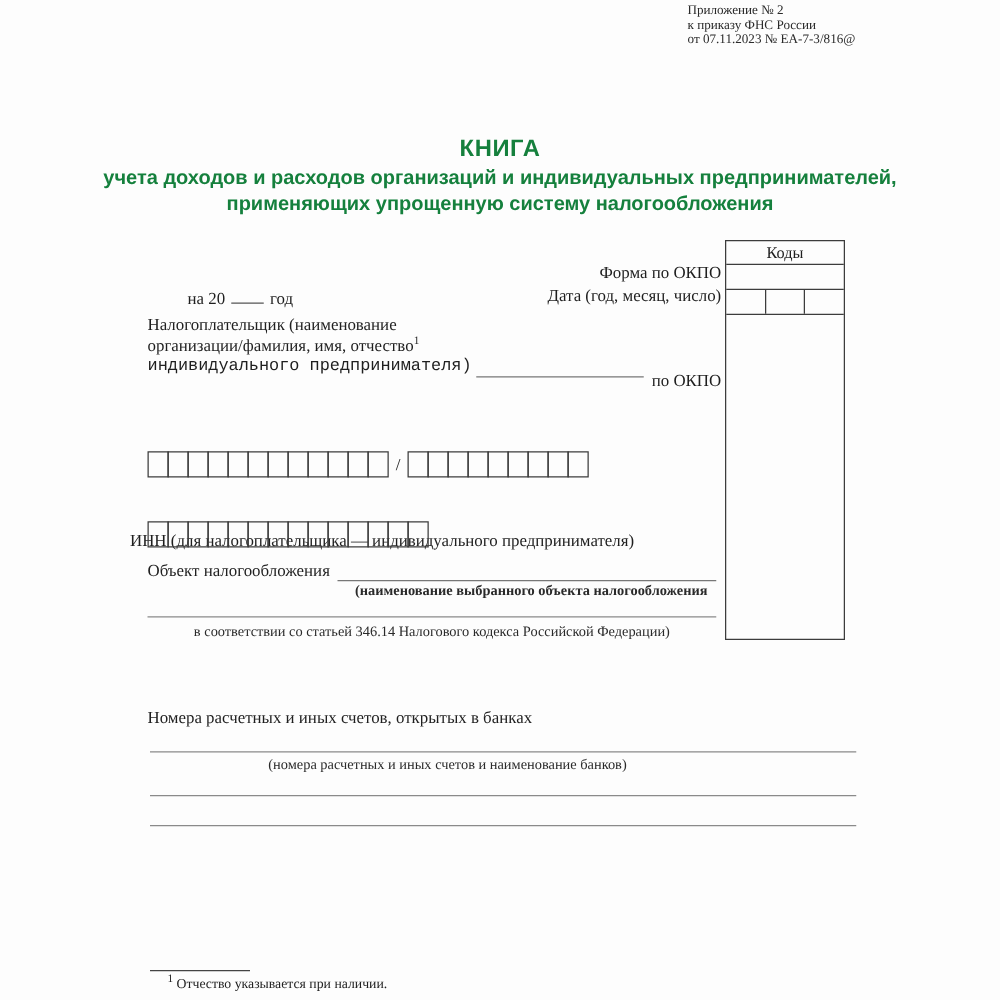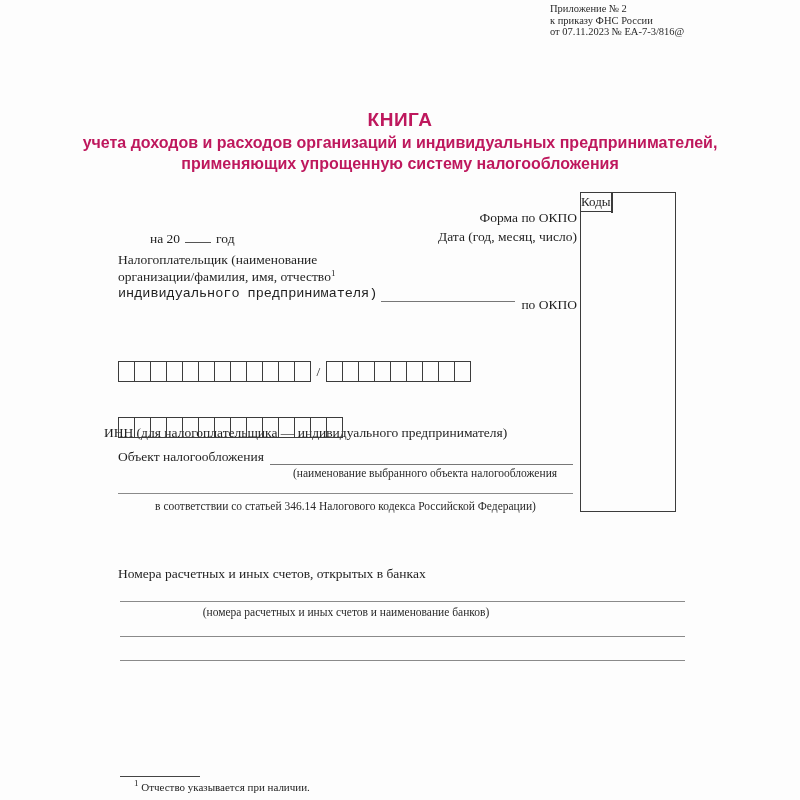--- a/index.html
+++ b/index.html
@@ -20,30 +20,30 @@
     left: 550px; top: 3px;
     font-size: 10.5px; line-height: 11.5px;
     color: #2a2a2a;
   }
 
   
   .title-block {
     left: 0; top: 108px; width: 800px;
     text-align: center;
     font-family: "Liberation Sans", sans-serif;
-    font-weight: bold; color: #be185d;
+    font-weight: bold; color: #15803d;
   }
   .title-l1 { font-size: 19px; line-height: 24px; letter-spacing: 0.5px; }
   .title-l2 { font-size: 16px; line-height: 21px; }
 
   
   .codes-box {
     left: 580px; top: 192px; width: 96px; height: 320px;
     border: 1px solid #3c3c3c;
-    display: flex; flex-direction: row;
+    display: flex; flex-direction: column;
     background: transparent;
   }
   .codes-header {
     height: 19px; border-bottom: 1px solid #3c3c3c;
     text-align: center; font-size: 13px; line-height: 18px;
   }
   .codes-okud-cell { height: 20px; border-bottom: 1px solid #3c3c3c; }
   .codes-date-row { height: 20px; border-bottom: 1px solid #3c3c3c; display: flex; }
   .codes-date-row span { flex: 1 1 0; }
   .codes-date-row span + span { border-left: 1px solid #3c3c3c; }
@@ -181,27 +181,27 @@
         <span class="cell"></span>
         <span class="cell"></span>
         <span class="cell"></span>
       </span>
   </div>
 
   <div class="abs labeled-line lbl" style="left:118px; top:449px; width:455px;">
     <span>Объект налогообложения</span>
     <span class="fill"></span>
   </div>
-  <div class="abs caption" style="left:280px; top:467px; width:290px;">(наименование выбранного объекта налогообложения</div>
+  <div class="abs caption" style="left:280px; top:467px; width:290px;font-weight:bold;">(наименование выбранного объекта налогообложения</div>
   <div class="abs hline" style="left:118px; top:493px; width:455px;"></div>
   <div class="abs caption" style="left:118px; top:500px; width:455px;">в соответствии со статьей 346.14 Налогового кодекса Российской Федерации)</div>
 
   <div class="abs lbl" style="left:118px; top:566px;">Номера расчетных и иных счетов, открытых в банках</div>
   <div class="abs hline" style="left:120px; top:601px; width:565px;"></div>
-  <div class="abs caption" style="left:116px; top:606px; width:460px;">(номера расчетных и иных счетов и наименование банков)</div>
+  <div class="abs caption" style="left:128px; top:606px; width:460px;">(номера расчетных и иных счетов и наименование банков)</div>
   <div class="abs hline" style="left:120px; top:636px; width:565px;"></div>
   <div class="abs hline" style="left:120px; top:660px; width:565px;"></div>
 
   <div class="abs footnote-rule"></div>
   <div class="abs footnote">
     <sup>1</sup>
     <span>Отчество указывается при наличии.</span>
   </div>
 
 </div>

